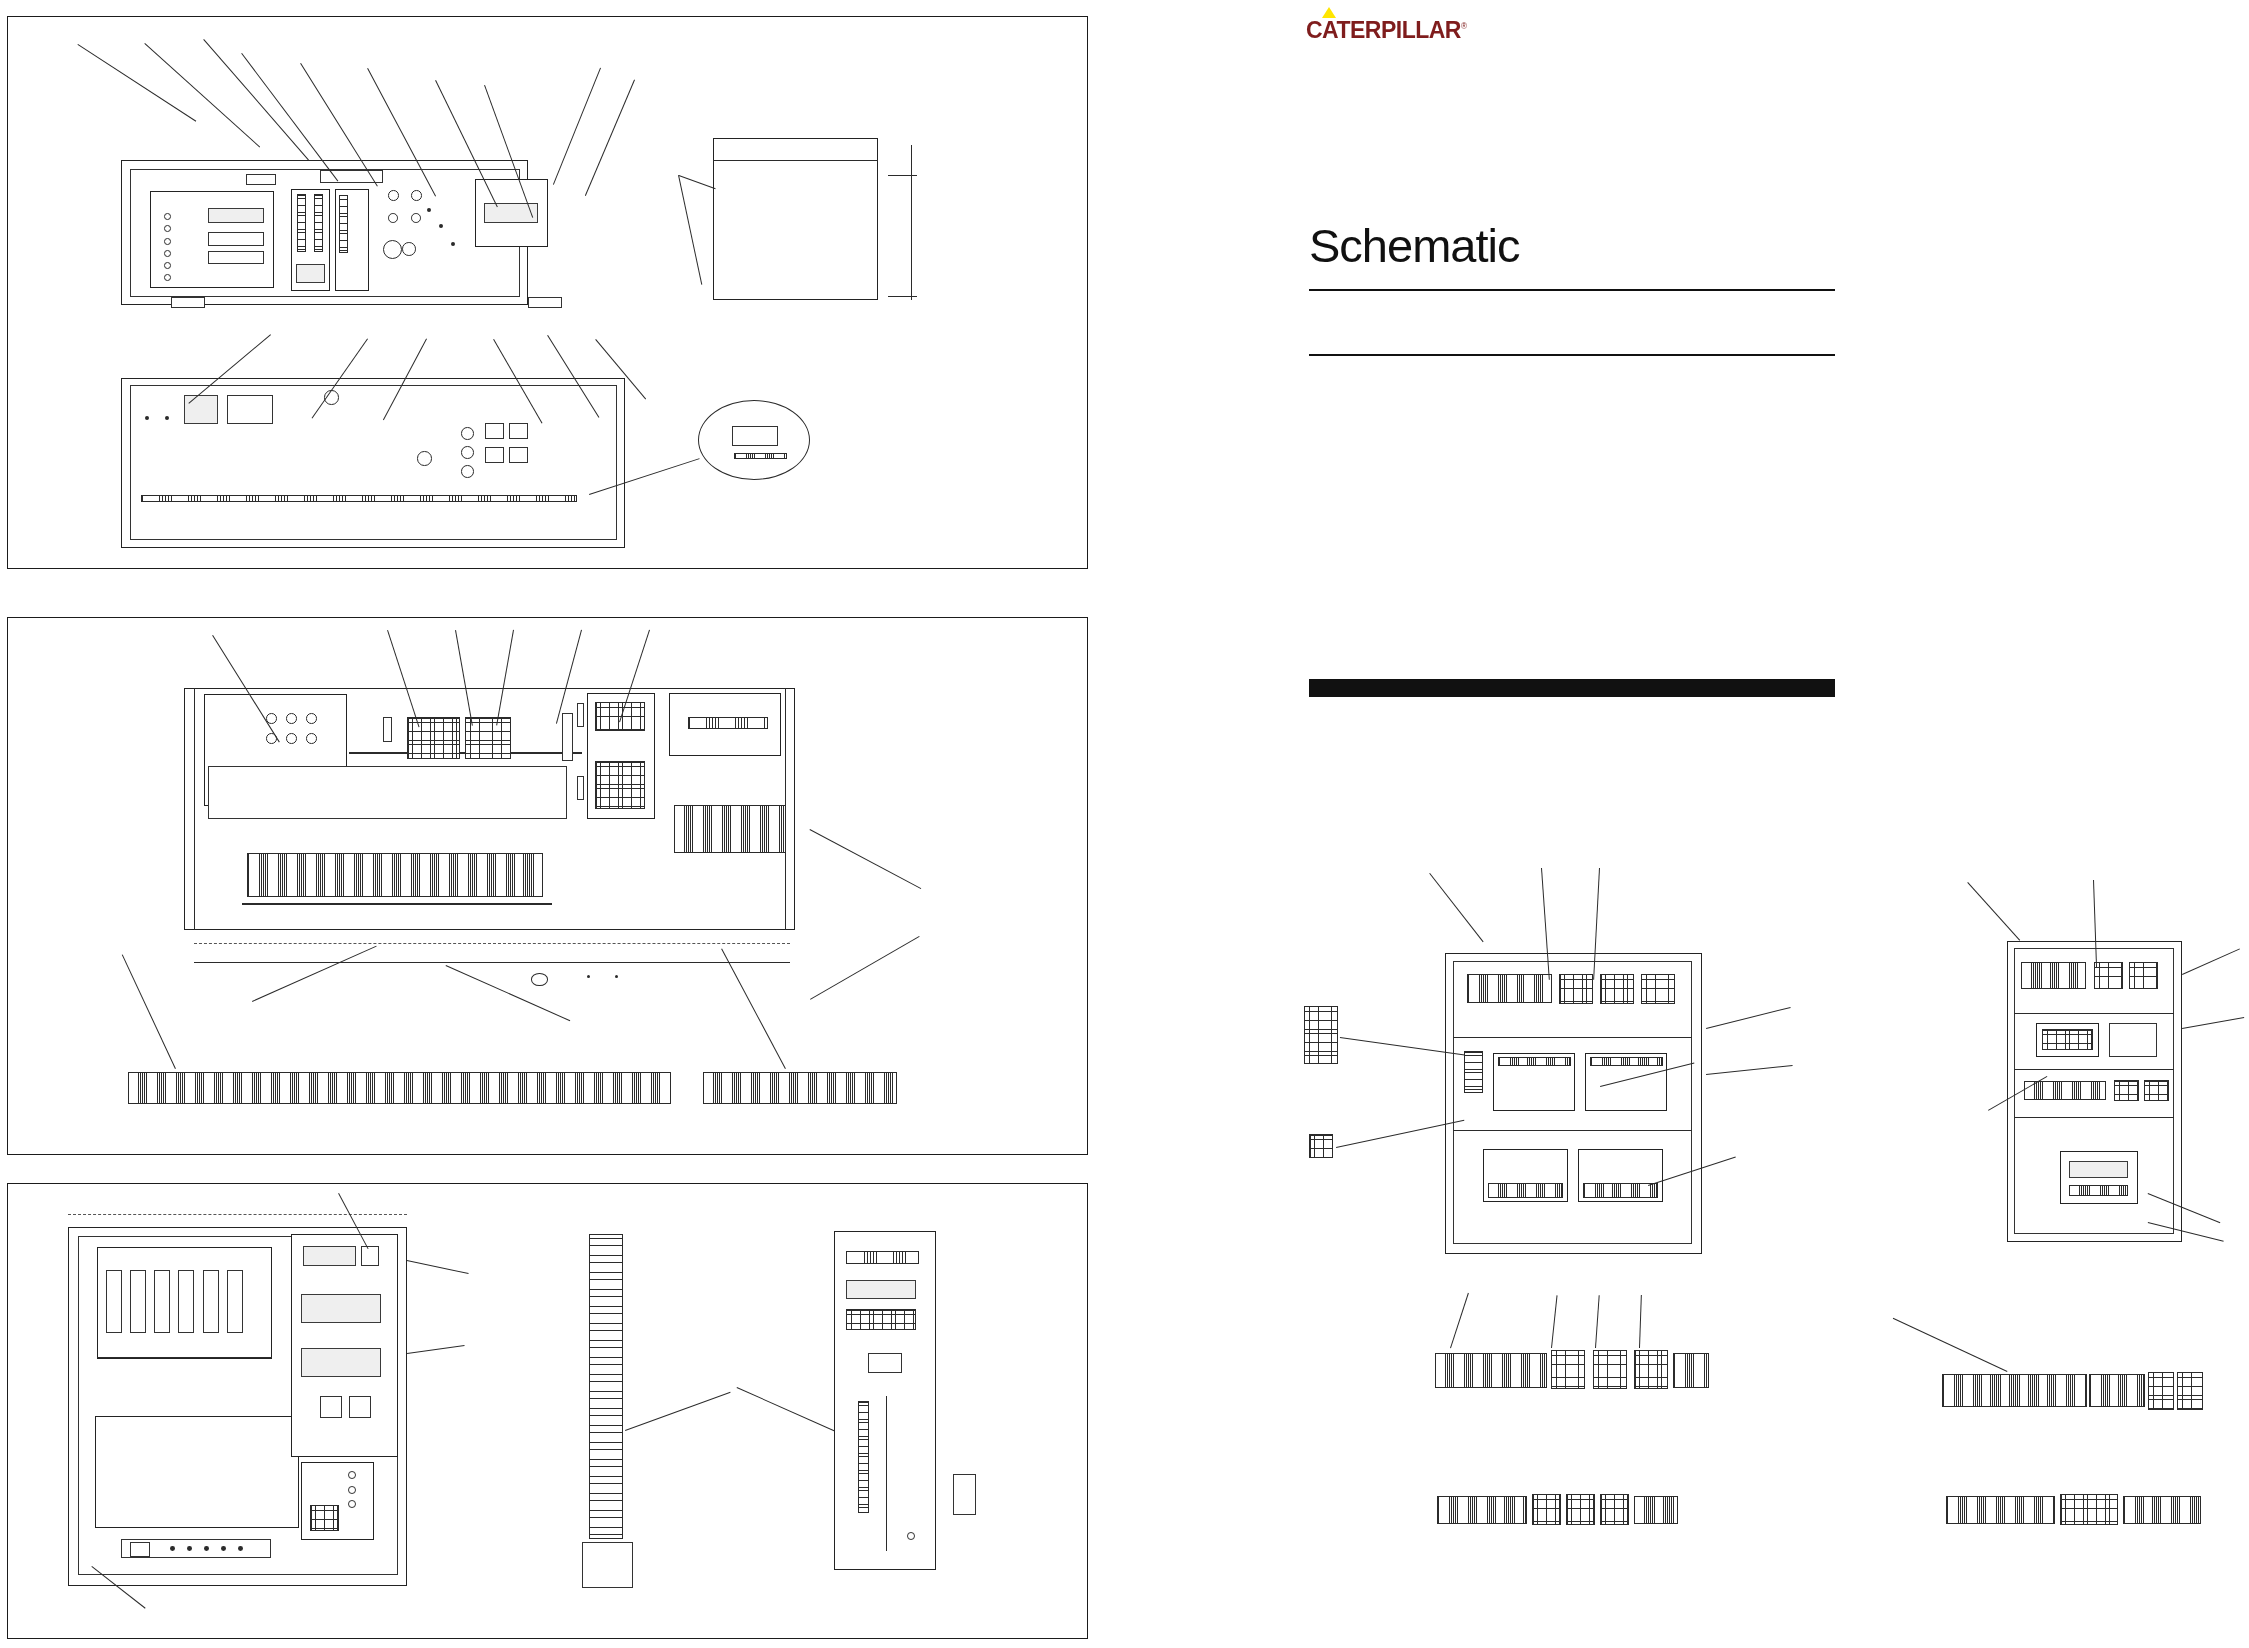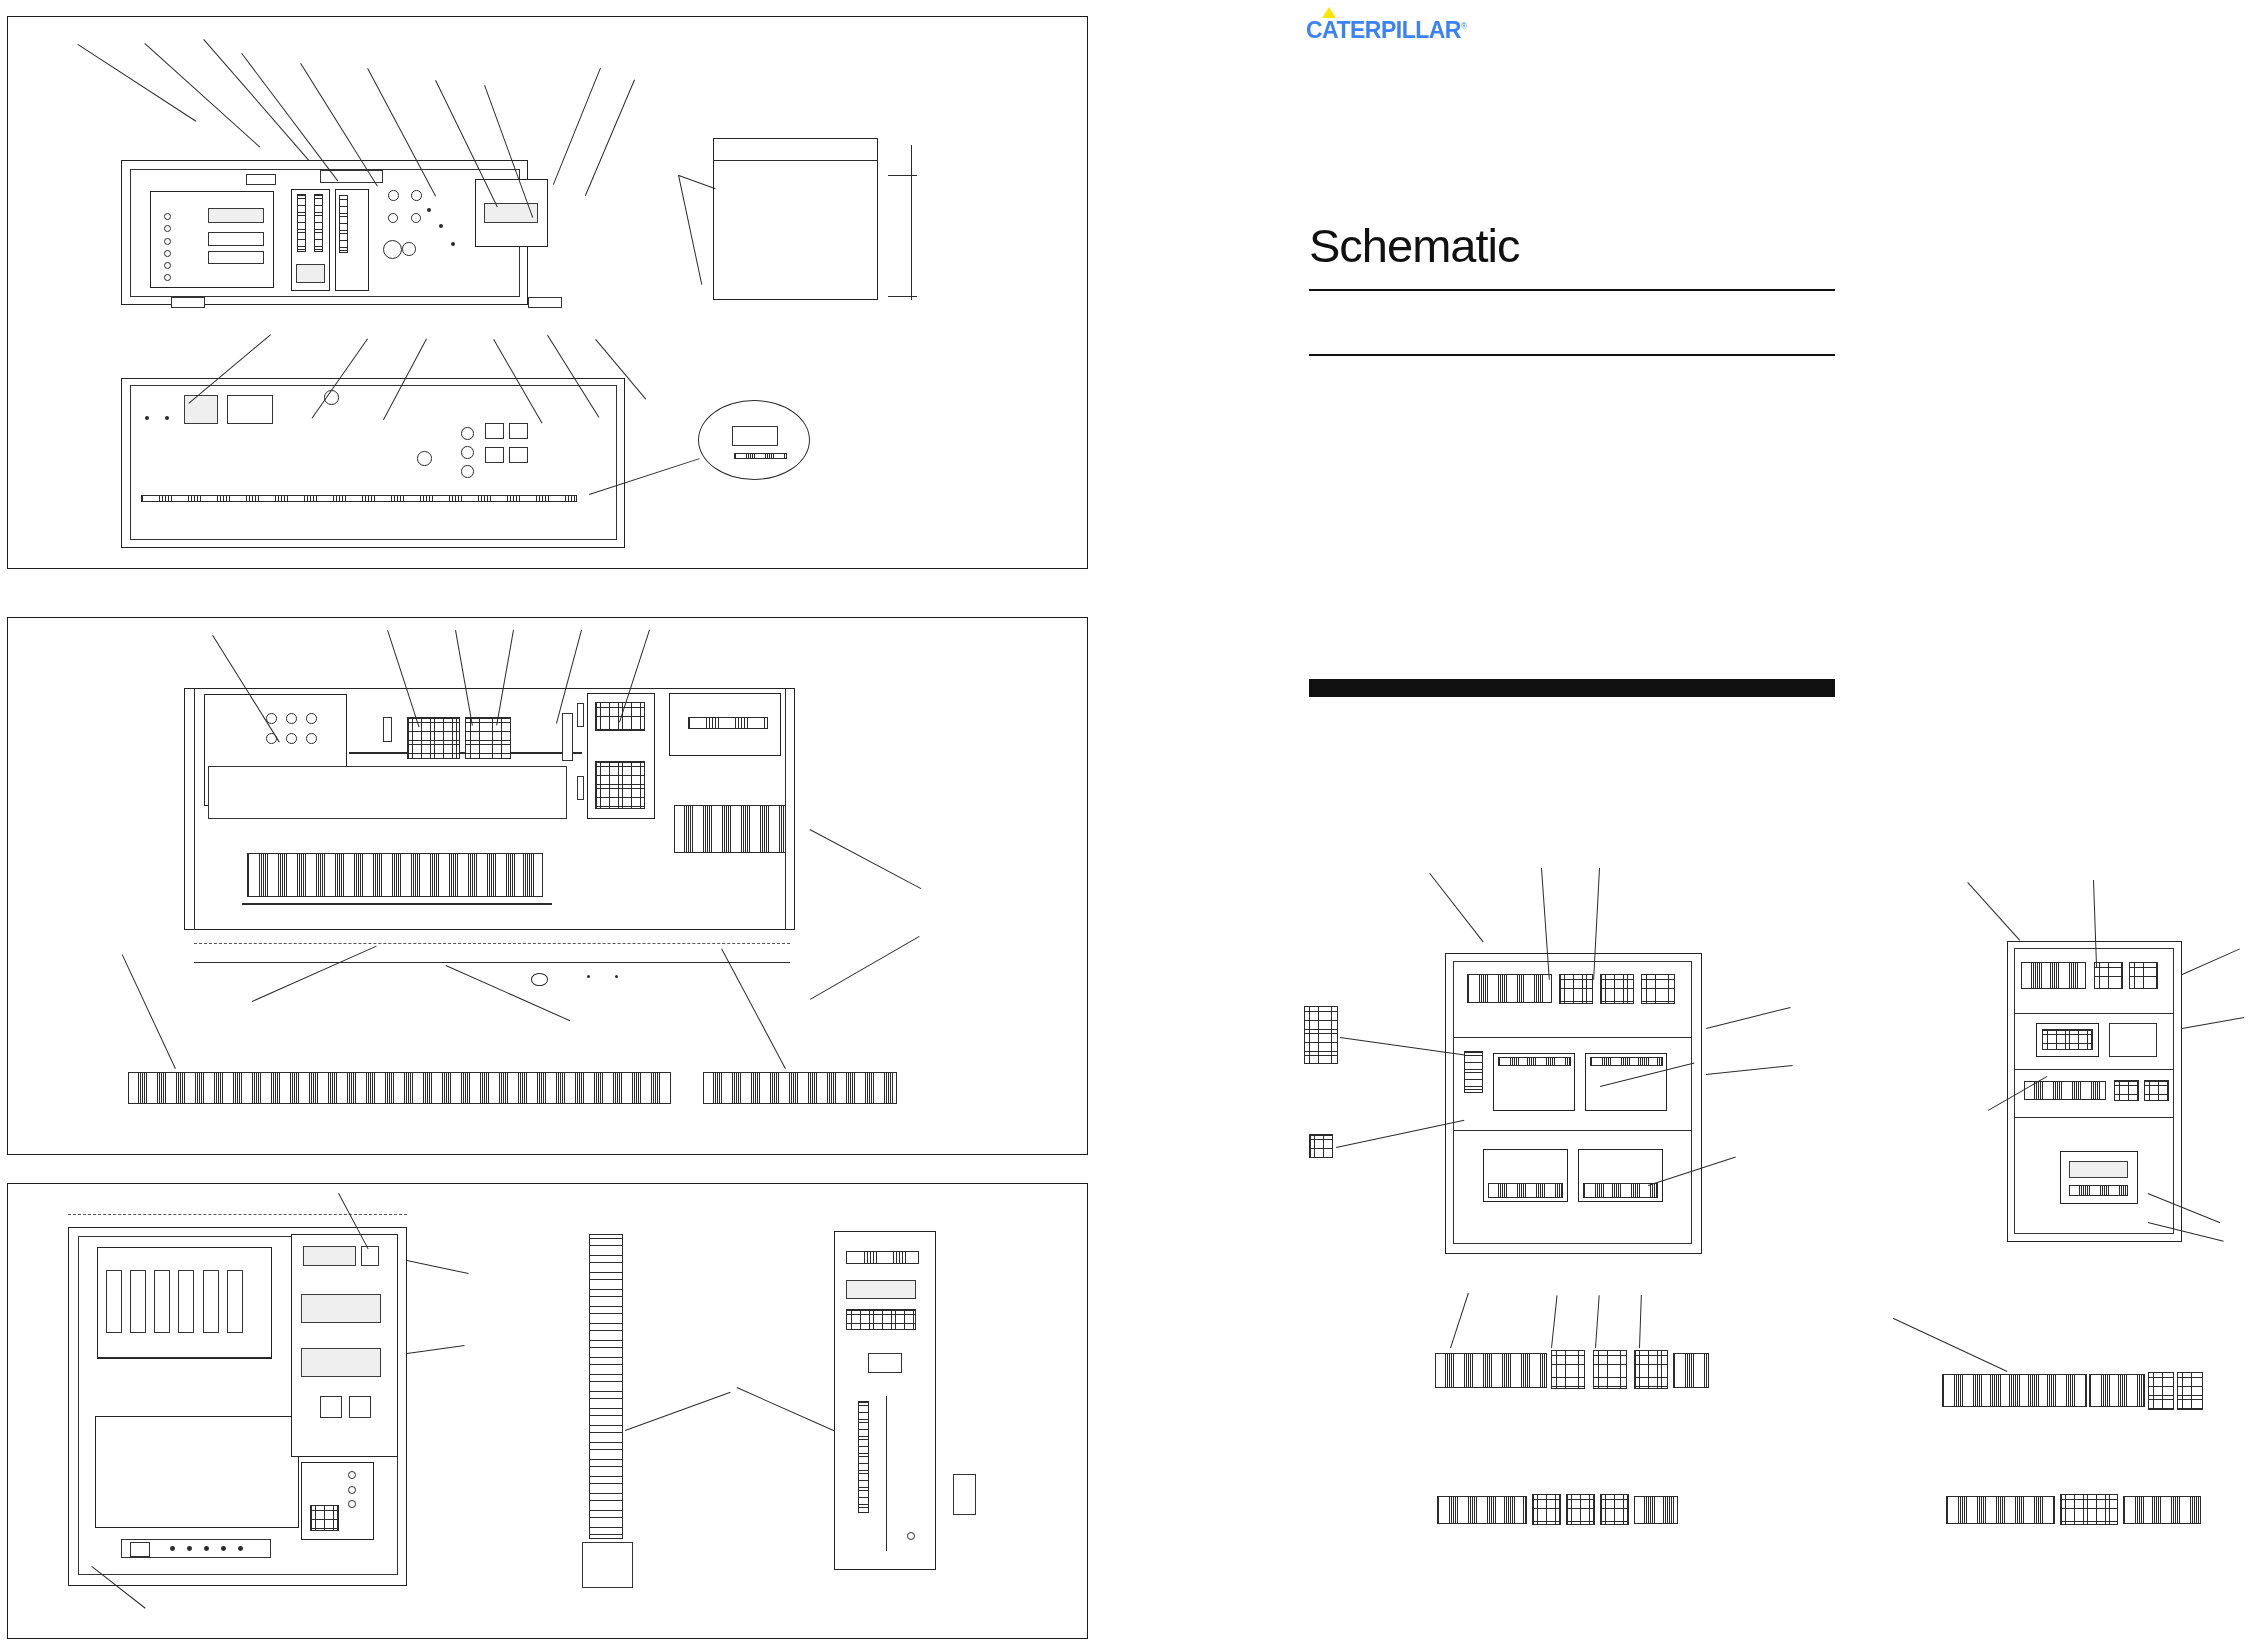--- a/index.html
+++ b/index.html
@@ -124,21 +124,21 @@
     width: 179px;
     height: 30px;
     display: flex;
     align-items: center;
   }
   .cat-wordmark {
     font-family: "Liberation Sans", sans-serif;
     font-weight: bold;
     font-size: 23px;
     letter-spacing: -0.5px;
-    color: #3b82f6;
+    color: #7f1d1d;
     line-height: 1;
     position: relative;
     padding-left: 1.9px;
     margin-top: 21px;
   }
   .cat-tri {
     position: absolute;
     left: 18.4px;
     top: 1.9px;
     width: 0; height: 0;

